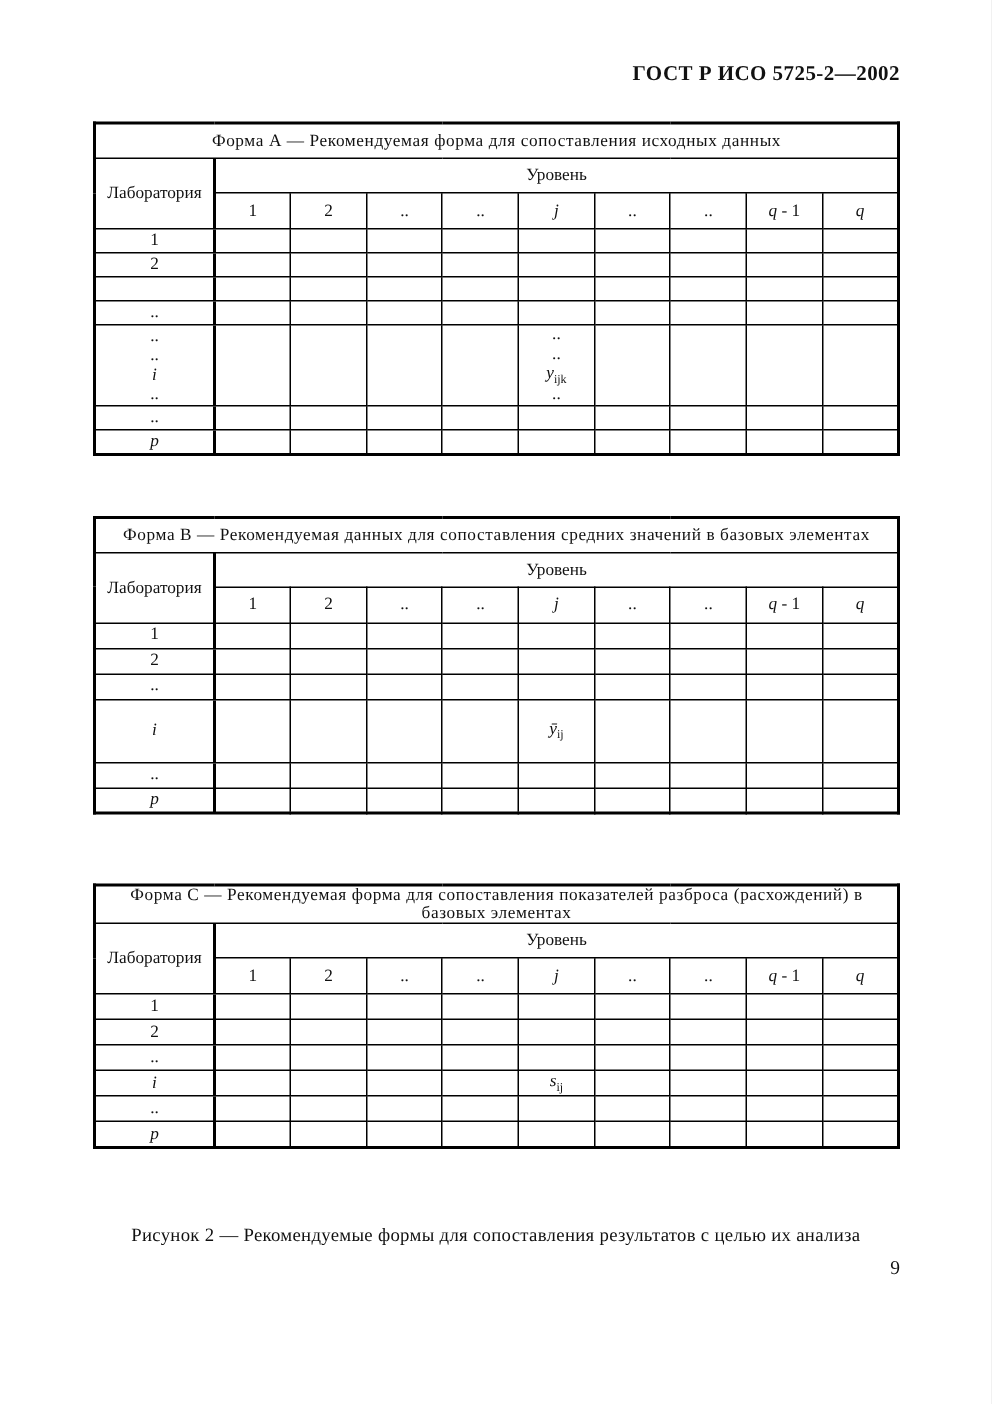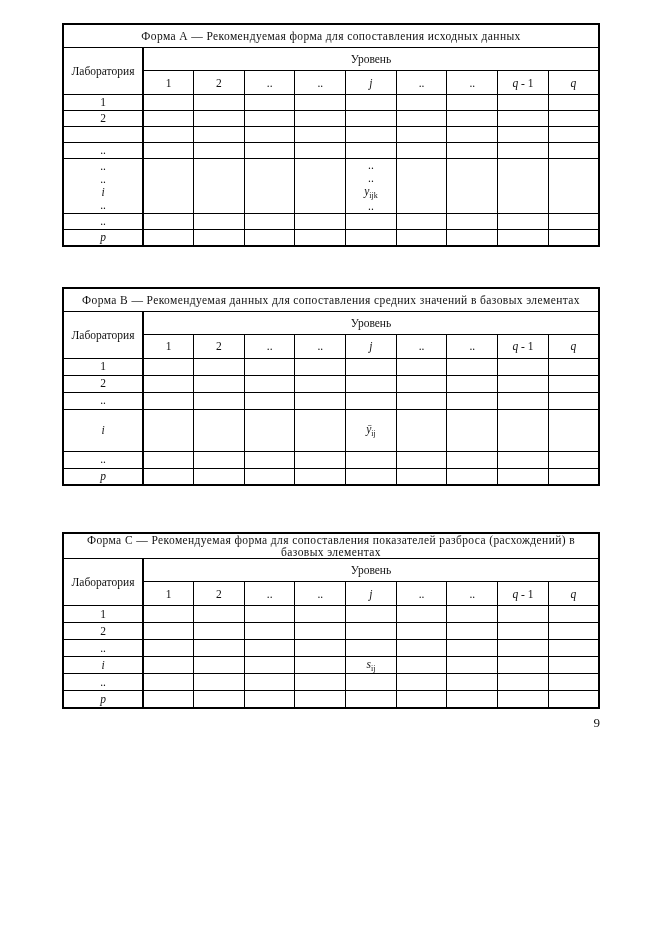--- a/index.html
+++ b/index.html
@@ -66,20 +66,21 @@
     margin-right:61px;
     text-align:right;
     font-size:13px;
   }
 </style>
 </head>
 <body>
 
 <div class="page">
 
+  <div class="doc-header">ГОСТ Р ИСО 5725-2—2002</div>
 
   <table class="form-table tableA">
     <colgroup>
         <col style="width:80px">
       </colgroup>
     <thead>
       <tr class="title-row">
         <td colspan="10">Форма А — Рекомендуемая форма для сопоставления исходных данных</td>
       </tr>
       <tr class="group-row">
@@ -429,15 +430,16 @@
           <td></td>
           <td class="thickL"></td>
           <td></td>
           <td class="thickL"></td>
           <td></td>
           <td class="thickL"></td>
         </tr>
       </tbody>
   </table>
 
+  <div class="caption">Рисунок 2 — Рекомендуемые формы для сопоставления результатов с целью их анализа</div>
   <div class="page-number">9</div>
 
 </div>
 
 </body></html>

